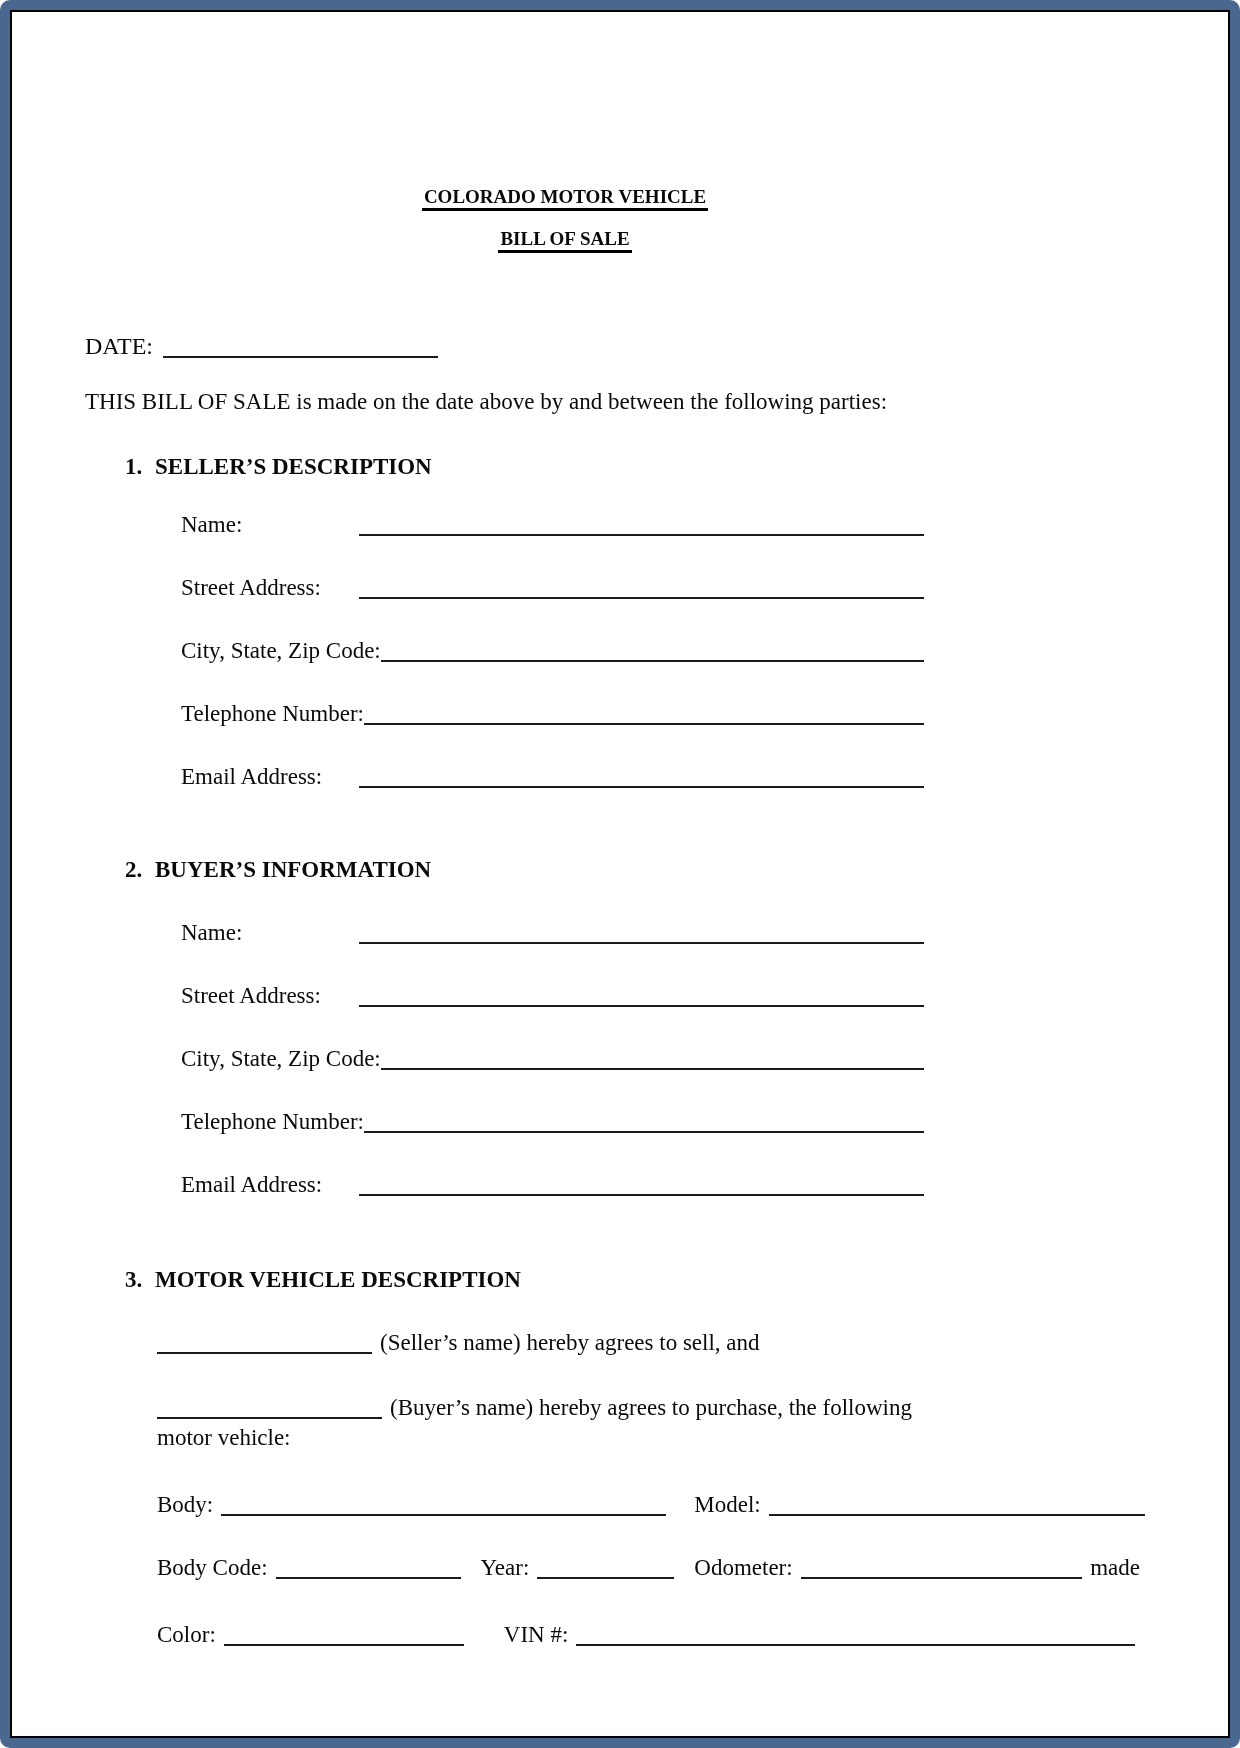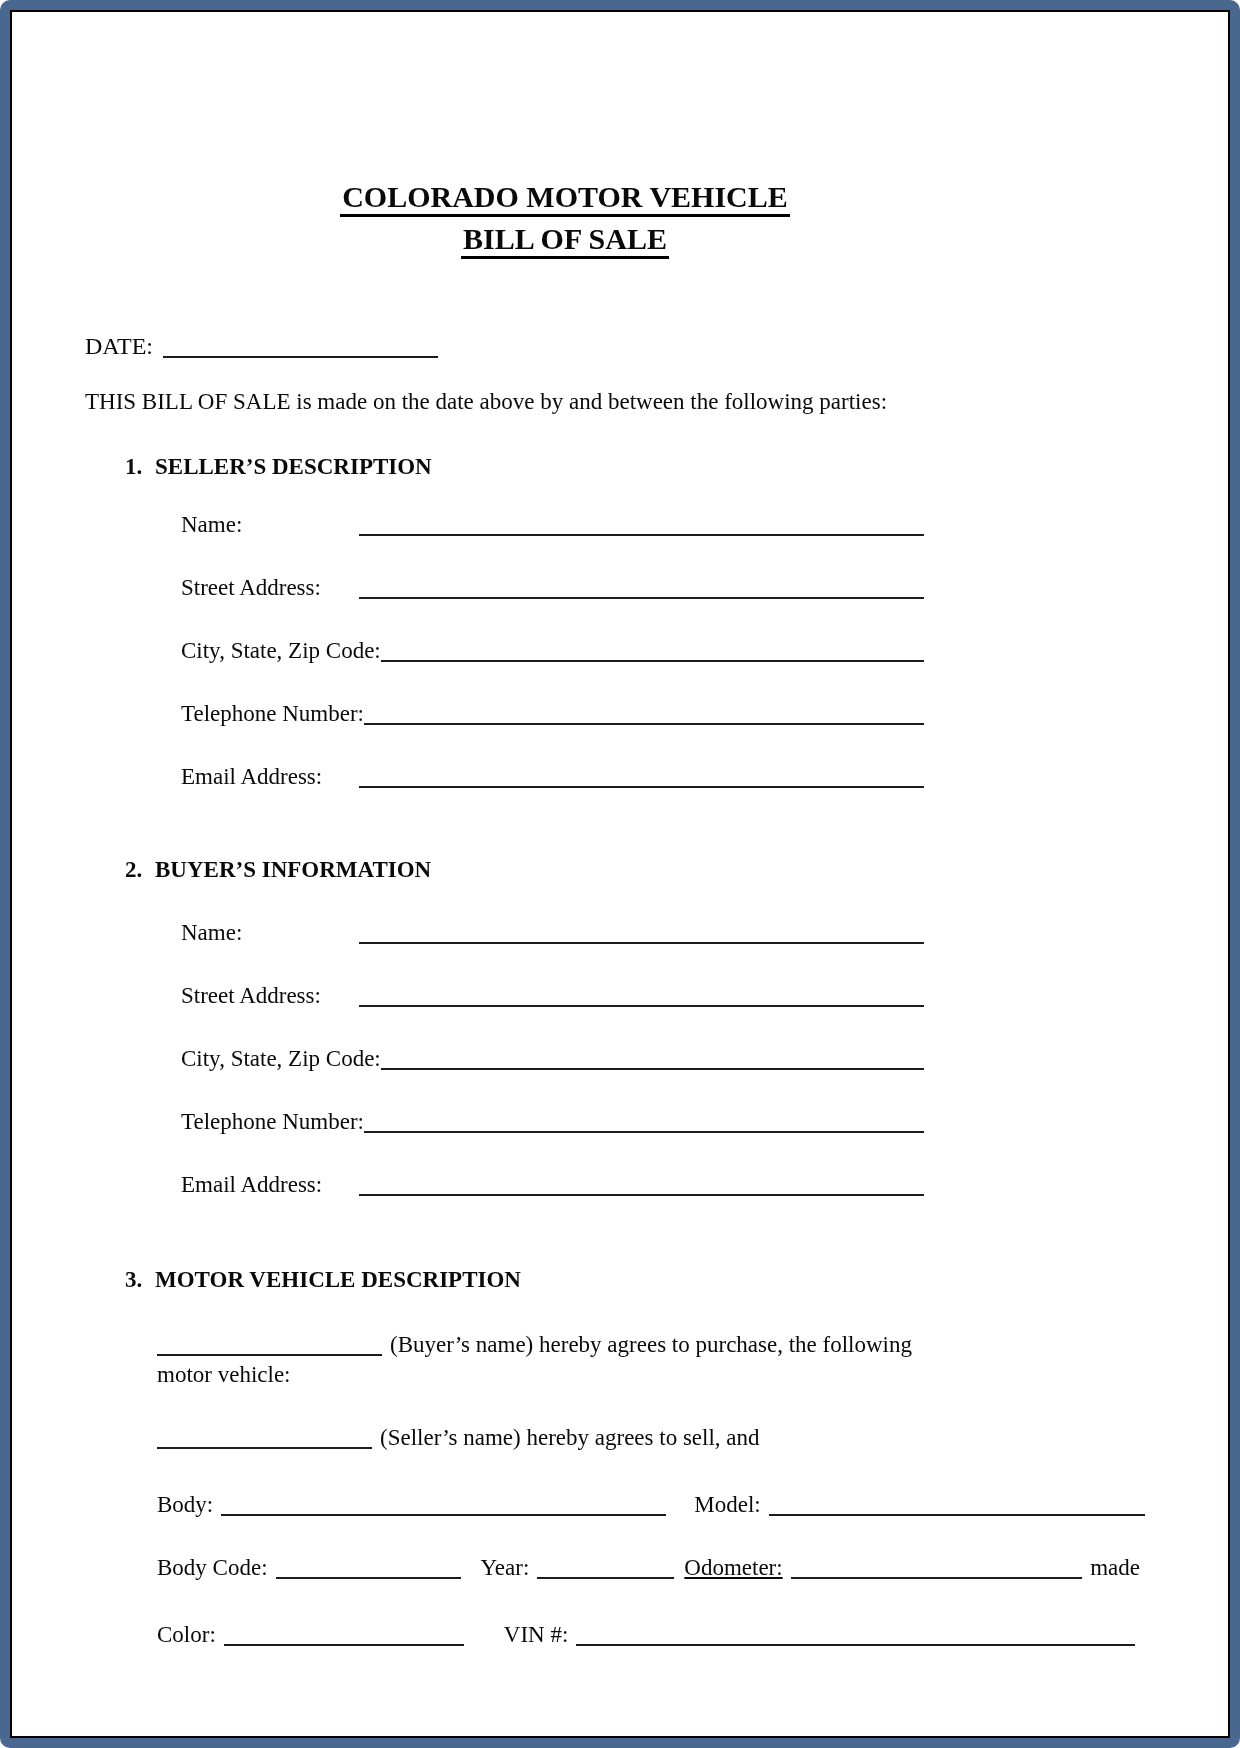--- a/index.html
+++ b/index.html
@@ -10,21 +10,21 @@
   .page{
     width:100%;height:100%;box-sizing:border-box;
     background:#ffffff;border:2px solid #000;
     font-family:"Liberation Serif","DejaVu Serif",serif;
     color:#0a0a0a;overflow:hidden;
   }
   .content{display:flow-root;padding:0 73px;font-size:23px;line-height:30px;}
 
   
   .title{margin-top:164px;width:960px;text-align:center;
-         font-size:30px;font-weight:bold;line-height:42px;}
+         font-size:19px;font-weight:bold;line-height:42px;}
   .tline{border-bottom:3px solid #000;padding:0 2px 1px 2px;}
 
   
   .iline{display:inline-block;border-bottom:2px solid #1c1c1c;
          height:20px;vertical-align:-4px;}
   .bline{border-bottom:2px solid #1c1c1c;height:24px;}
 
   
   .date-row{margin-top:71px;font-weight:normal;font-size:24px;}
   .date-line{width:275px;margin-left:10px;}
@@ -57,21 +57,21 @@
   .row-make{margin-top:37px;margin-right:10px;}
   .row-body{margin-top:33px;margin-right:15px;}
   .row-color{margin-top:37px;margin-right:20px;}
 
   .line-make{width:445px;margin-left:8px;}
   .line-model{flex:1 1 auto !important;margin-left:8px;}
   .lbl-model{margin-left:28px;}
   .line-bodytype{width:185px;margin-left:8px;}
   .lbl-year{margin-left:20px;}
   .line-year{width:137px;margin-left:8px;}
-  .lbl-odo{margin-left:10px;text-decoration:underline;}
+  .lbl-odo{margin-left:20px;}
   .line-odo{flex:1 1 auto !important;margin-left:8px;}
   .lbl-miles{margin-left:8px;}
   .line-color{width:240px;margin-left:8px;}
   .lbl-vin{margin-left:40px;}
   .line-vin{flex:1 1 auto !important;margin-left:8px;}
 </style>
 </head>
 <body>
 
 <div class="frame">
@@ -137,27 +137,27 @@
       <div class="frow">
         <span class="flabel">Email Address:</span>
         <span class="bline"></span>
       </div>
 
       <div class="sec-head s3">
         <span class="num">3.</span>
         <span>MOTOR VEHICLE DESCRIPTION</span>
       </div>
 
+      <div class="clause">
+        <span class="iline clause-line"></span><span>(Seller’s name) hereby agrees to sell, and</span>
+      </div>
+
       <div class="clause c2">
         <span class="iline clause-line buyer"></span><span>(Buyer’s name) hereby agrees to purchase, the following</span><br>
         <span>motor vehicle:</span>
-      </div>
-
-      <div class="clause">
-        <span class="iline clause-line"></span><span>(Seller’s name) hereby agrees to sell, and</span>
       </div>
 
       <div class="vrow row-make">
         <span class="vlabel">Body:</span>
         <span class="bline line-make"></span>
         <span class="vlabel lbl-model">Model:</span>
         <span class="bline line-model"></span>
       </div>
 
       <div class="vrow row-body">

